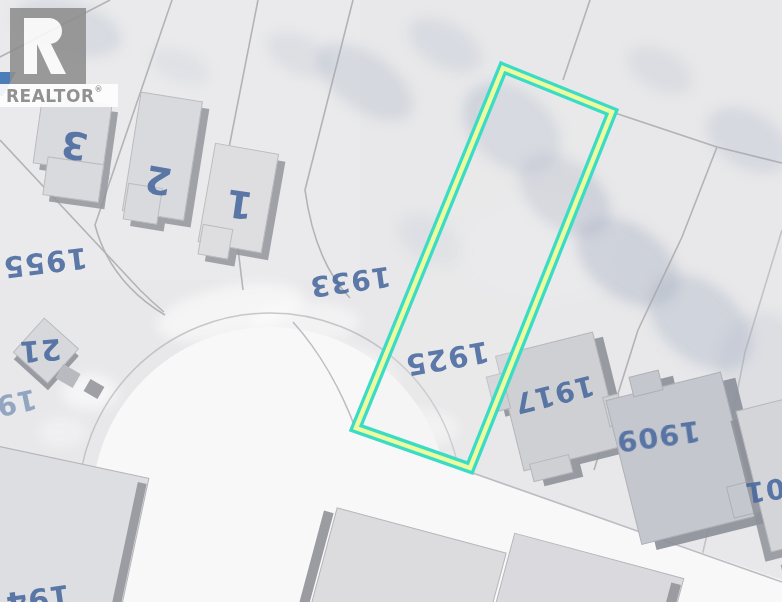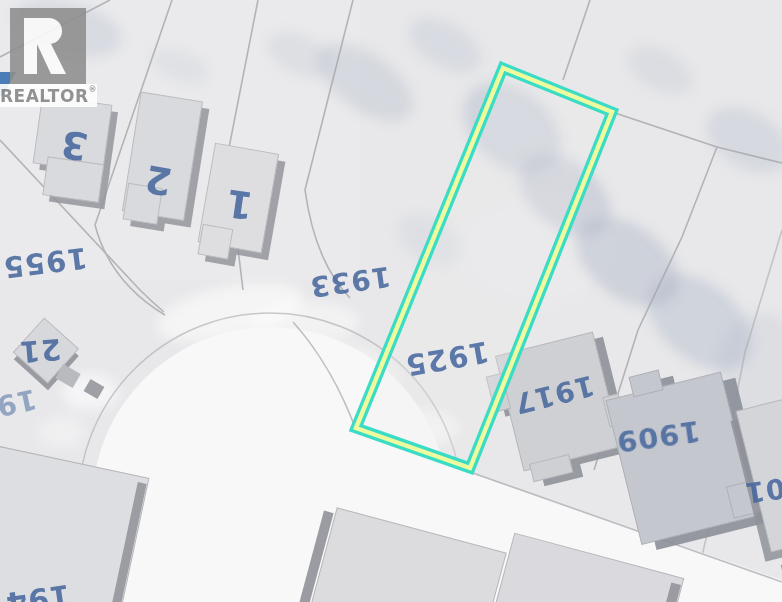--- a/index.html
+++ b/index.html
@@ -14,23 +14,23 @@
     user-select:none;line-height:1;
   }
   .lot-label.light{color:#7e95b7;opacity:.8;}
   
   .wm{position:absolute;left:0;top:0;width:120px;height:120px;}
   .wm .box{
     position:absolute;left:10px;top:8px;width:76px;height:76px;
     background:#8e8e8e;opacity:.88;
   }
   .wm .strip{
-    position:absolute;left:0px;top:84px;width:97px;height:23px;
+    position:absolute;left:0px;top:84px;width:118px;height:23px;
     background:#fdfdfd;opacity:.92;display:flex;align-items:center;
-    justify-content:flex-end;padding-right:0;box-sizing:border-box;
+    justify-content:flex-end;padding-right:15px;box-sizing:border-box;
   }
   .wm .strip .txt{
     color:#8a8a8a;font-size:17px;font-weight:600;letter-spacing:.5px;
   }
   .wm .strip sup{font-size:8px;vertical-align:top;position:relative;top:-1px;}
   .wm .mls{position:absolute;left:0;top:70px;}
 </style>
 </head>
 <body>
 

